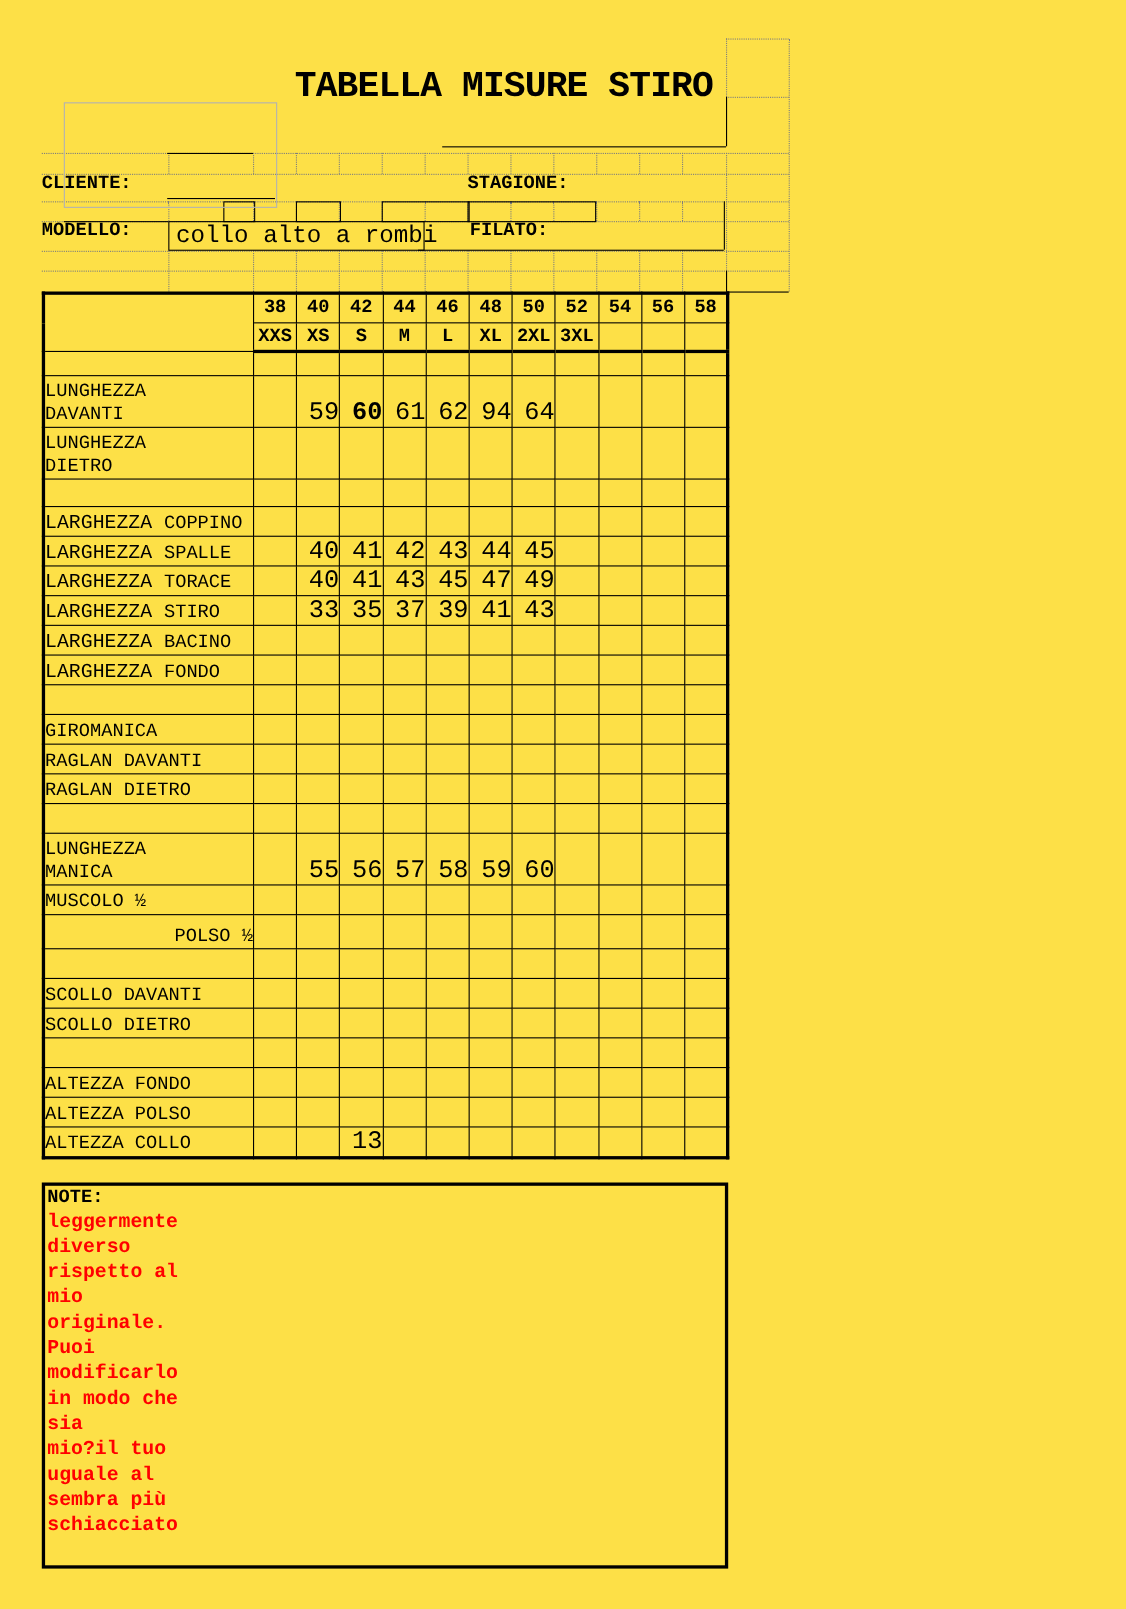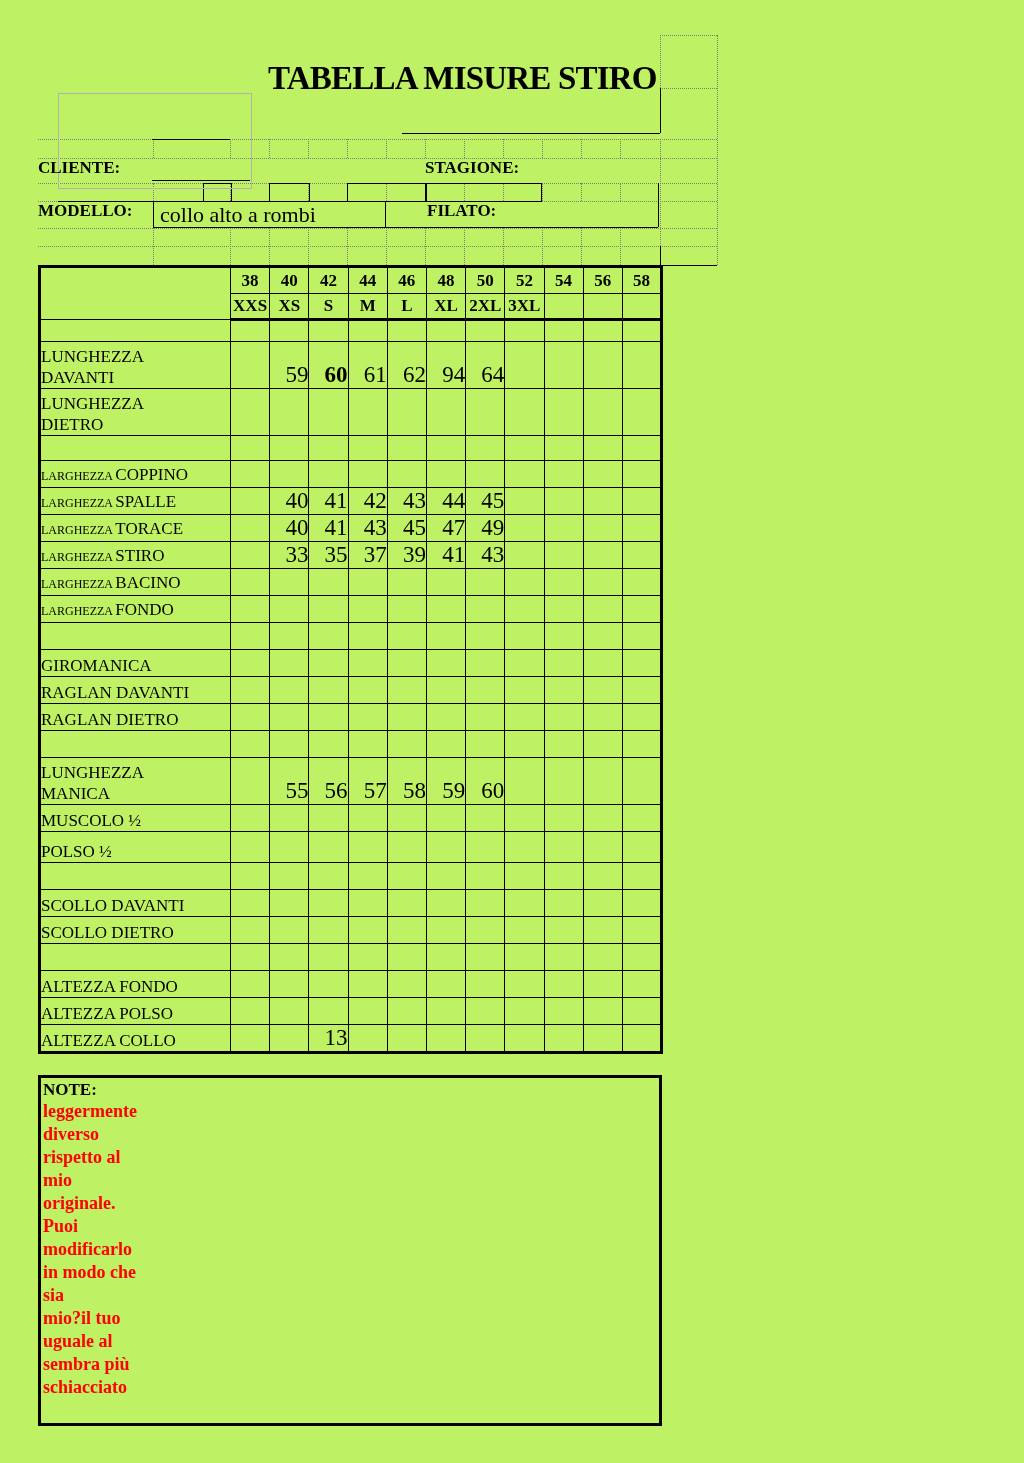--- a/index.html
+++ b/index.html
@@ -1,18 +1,18 @@
 <!DOCTYPE html>
 <html><head>
 <meta charset="utf-8">
 <style>
   html,body{margin:0;padding:0;background:#fff;}
   #canvas{
-    position:relative;width:1024px;height:1463px;background:#bef264;
-    font-family:Liberation Serif, serif;color:#000;overflow:hidden;
+    position:relative;width:1024px;height:1463px;background:#fde047;
+    font-family:Liberation Mono, monospace;color:#000;overflow:hidden;
   }
   
   .gline{position:absolute;pointer-events:none;}
   .dot-h{border-top:1px dotted #7d7d7d;height:0;}
   .dot-v{border-left:1px dotted #7d7d7d;width:0;}
   .sol-h{border-top:1px solid #000;height:0;}
   .sol-v{border-left:1px solid #000;width:0;}
   .sol-box{border:1px solid #000;background:transparent;}
   .gray-rect{position:absolute;left:58px;top:93px;width:192px;height:94px;border:1px solid #b2b2b2;}
 
@@ -20,21 +20,21 @@
   .fld{position:absolute;font-size:17px;font-weight:bold;white-space:nowrap;}
   .fld-val{position:absolute;font-size:22px;font-weight:normal;white-space:nowrap;}
 
   
   .tbl-wrap{position:absolute;left:38px;top:265px;}
   table.meas{border-collapse:collapse;table-layout:fixed;width:622px;border:3px solid #000;}
   table.meas td{border:1px solid #000;padding:0;overflow:hidden;}
   tr.hdr1 td, tr.hdr2 td{font-weight:bold;font-size:17px;text-align:center;vertical-align:middle;}
   tr.hdr2 td{border-bottom:3px solid #000;}
   td.lbl{font-size:17px;vertical-align:bottom;padding:0 0 3px 2px;line-height:21px;white-space:nowrap;}
-  td.lbl .small{font-size:12px;}
+  td.lbl .small{font-size:18px;}
   td.val{font-size:23px;text-align:right;vertical-align:bottom;padding:0 3px 2px 0;}
   td.val.bold{font-weight:bold;}
 
   
   .note-box{position:absolute;left:38px;top:1075px;width:616px;height:344px;border:3px solid #000;padding:1px 0 0 2px;}
   .note-label{font-size:17px;font-weight:bold;line-height:21px;}
   .note-line{font-size:18px;font-weight:bold;line-height:23px;white-space:nowrap;}
 </style>
 </head>
 <body>
@@ -399,21 +399,21 @@
             <td class="val"></td>
             <td class="val"></td>
             <td class="val"></td>
             <td class="val"></td>
             <td class="val"></td>
             <td class="val"></td>
             <td class="val"></td>
             <td class="val"></td>
             <td class="val"></td>
           </tr>
-          <tr style="height: 31px;">
+          <tr style="height: 31px; text-align: right;">
             <td class="lbl">POLSO ½</td>
             <td class="val"></td>
             <td class="val"></td>
             <td class="val"></td>
             <td class="val"></td>
             <td class="val"></td>
             <td class="val"></td>
             <td class="val"></td>
             <td class="val"></td>
             <td class="val"></td>

